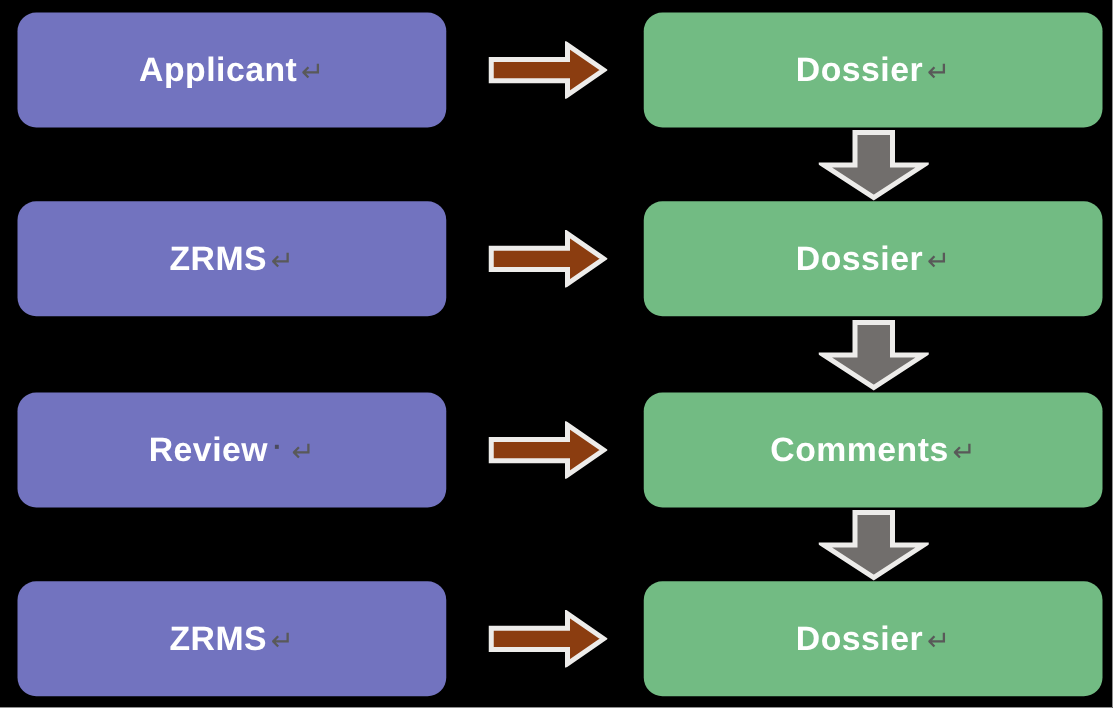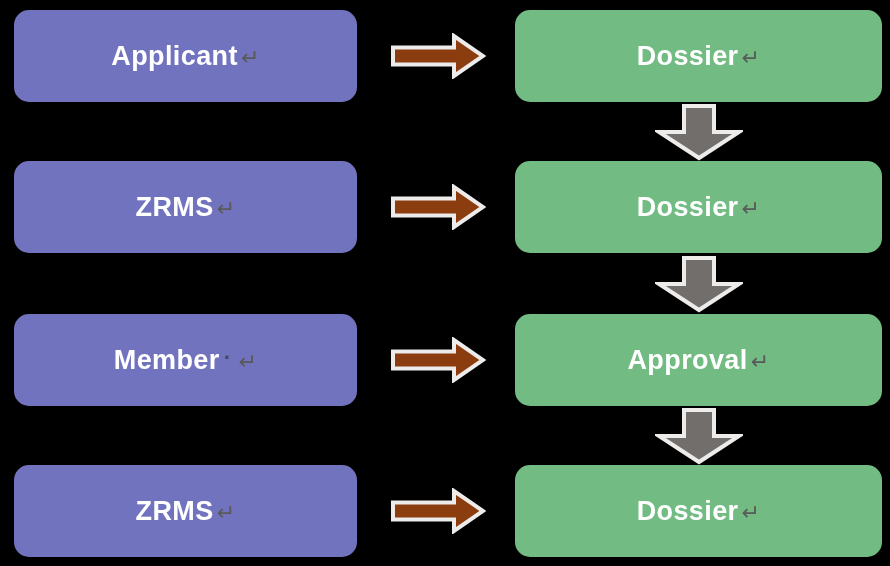--- a/index.html
+++ b/index.html
@@ -107,29 +107,29 @@
   </svg>
   <div class="box green row1">
     <span>Dossier</span>
       <span class="retmark">↵</span>
   </div>
   <svg class="varrow gap1" viewBox="0 0 88 58">
     <polygon points="29,3 59,3 59,29 84,29 44,55 4,29 29,29" fill="#716E6C"></polygon>
   </svg>
 
   <div class="box purple row2">
-    <span>Member</span>
+    <span>Review</span>
       <span class="space-dot">·</span>
       <span class="retmark">↵</span>
   </div>
   <svg class="harrow row2" viewBox="0 0 96 46">
     <polygon points="3,14.5 64,14.5 64,3 93,23 64,43 64,31.5 3,31.5" fill="#8B3D10"></polygon>
   </svg>
   <div class="box green row2">
-    <span>Approval</span>
+    <span>Comments</span>
       <span class="retmark">↵</span>
   </div>
   <svg class="varrow gap2" viewBox="0 0 88 58">
     <polygon points="29,3 59,3 59,29 84,29 44,55 4,29 29,29" fill="#716E6C"></polygon>
   </svg>
 
   <div class="box purple row3">
     <span>ZRMS</span>
       <span class="retmark">↵</span>
   </div>

